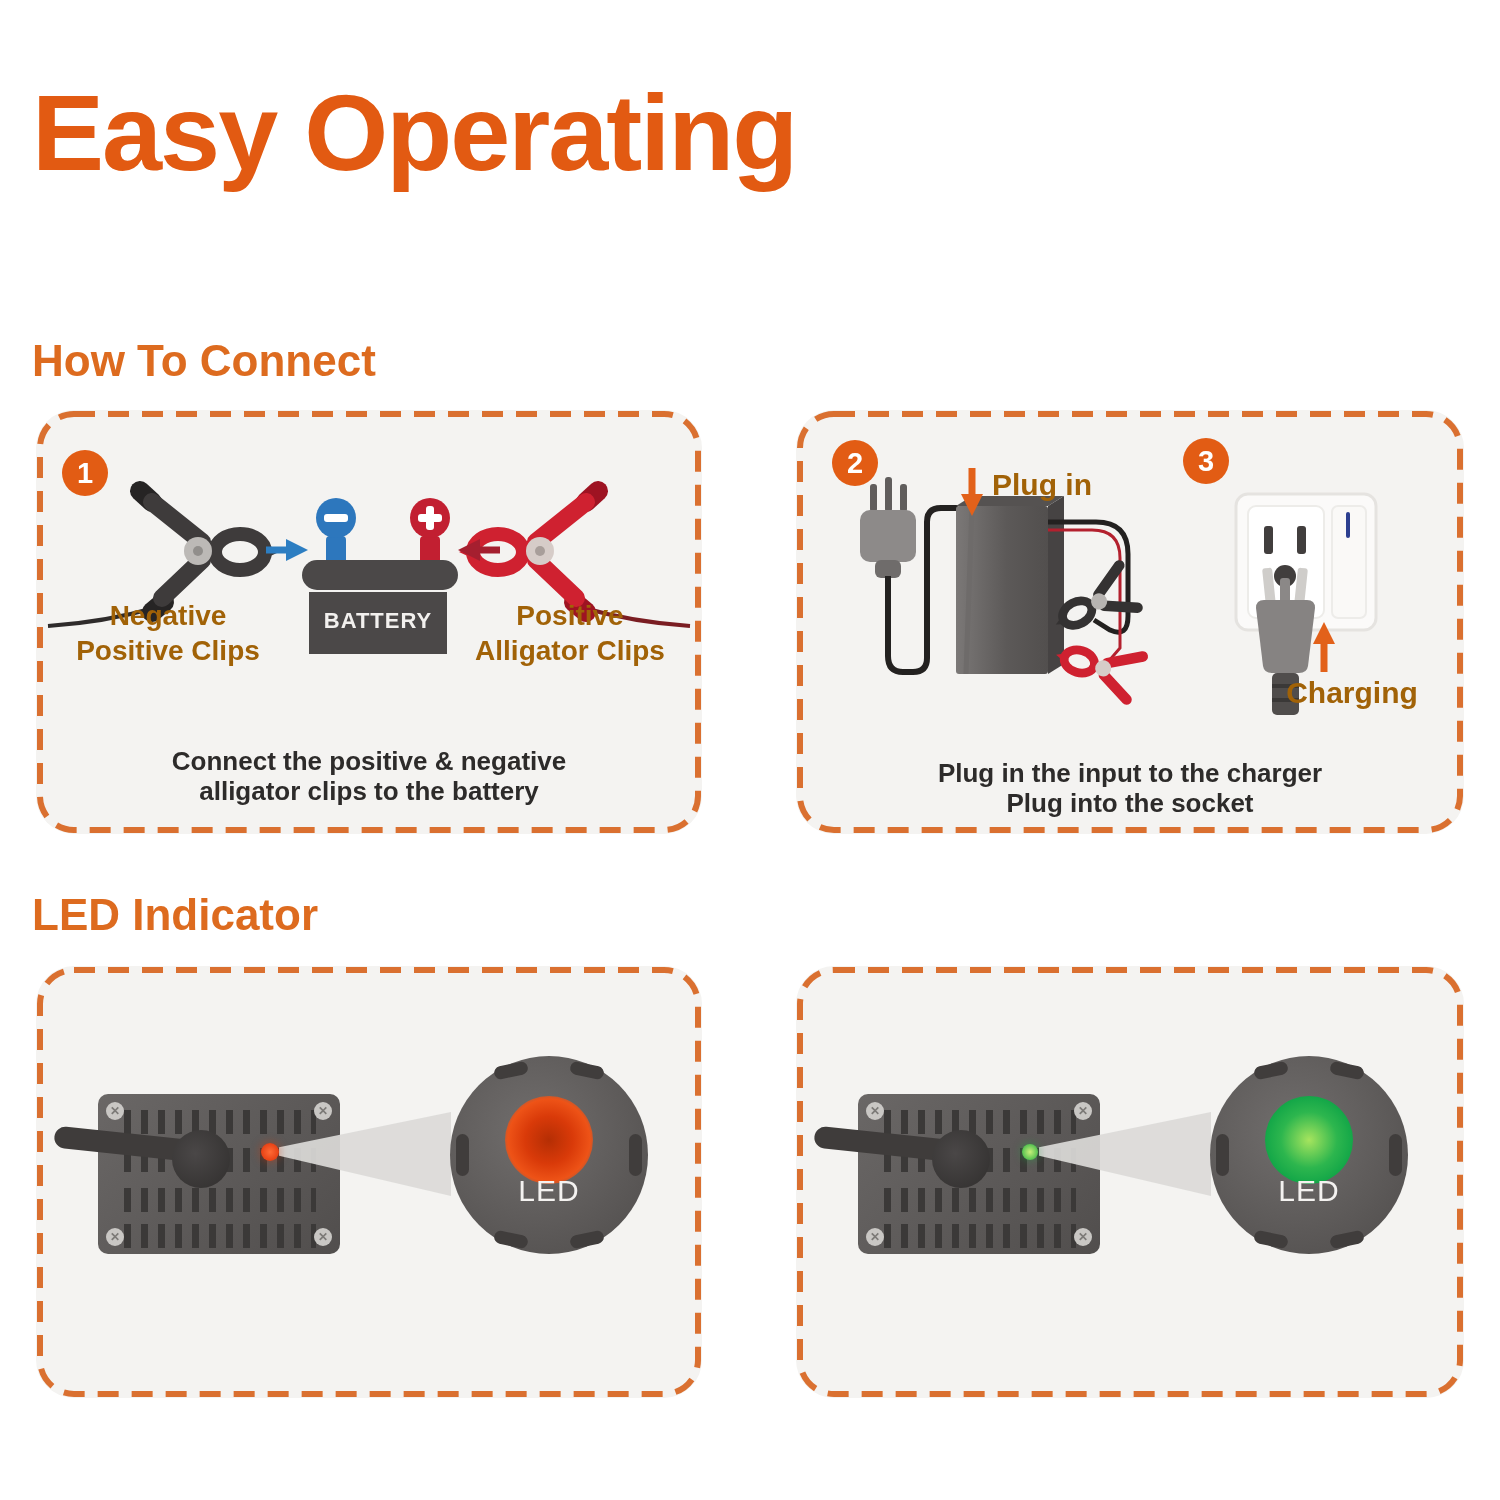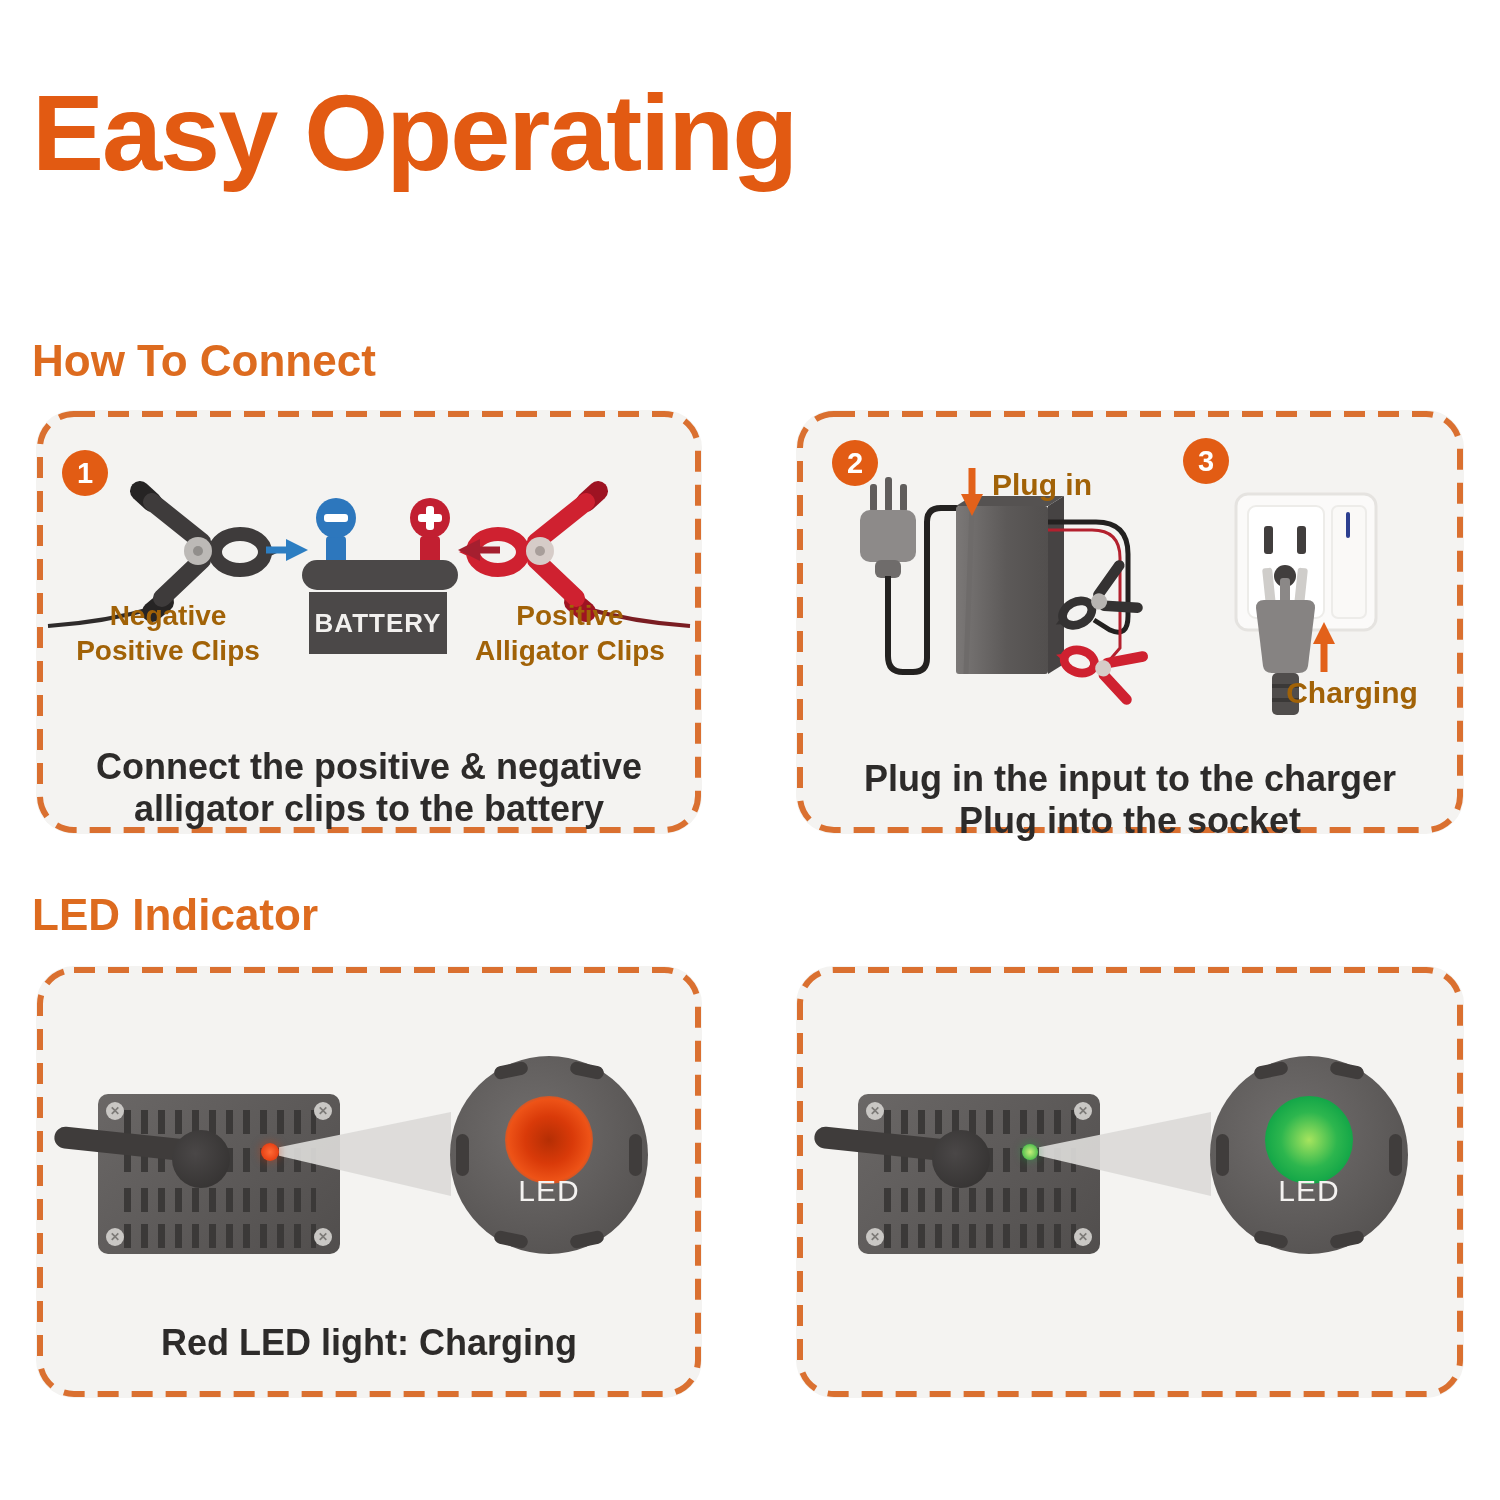--- a/index.html
+++ b/index.html
@@ -9,24 +9,24 @@
          color:#e25a12;letter-spacing:-2px;line-height:1.1;}
   .section-heading{position:absolute;left:32px;font-size:44px;font-weight:bold;
          color:#dd6b1f;letter-spacing:0;}
   .panel{position:absolute;background:#f4f3f1;border-radius:38px;}
   .pborder{position:absolute;left:0;top:0;width:100%;height:100%;overflow:visible;}
   .pborder rect{fill:none;stroke:#da7030;stroke-width:6;stroke-dasharray:21 13;}
   .badge{position:absolute;width:46px;height:46px;border-radius:50%;background:#e25c14;
          color:#ffffff;font-size:29px;font-weight:bold;display:flex;align-items:center;
          justify-content:center;}
   .caption{position:absolute;left:0;width:100%;text-align:center;color:#2d2b2a;
-           font-size:36px;font-weight:600;line-height:1.16;white-space:pre-line;}
+           font-size:26px;font-weight:600;line-height:1.16;white-space:pre-line;}
   .olabel{position:absolute;text-align:center;color:#a16207;font-size:28px;font-weight:bold;
           line-height:1.25;white-space:pre-line;}
-  .battery-label{position:absolute;text-align:center;color:#f2f0ee;font-size:26px;
+  .battery-label{position:absolute;text-align:center;color:#f2f0ee;font-size:22px;
           font-weight:bold;letter-spacing:1px;}
   .art{position:absolute;left:0;top:0;}
   
   .tcharger{position:absolute;left:62px;top:128px;width:242px;height:160px;border-radius:10px;
             background:linear-gradient(135deg,#6a6766,#514e4d);}
   .screw{position:absolute;width:18px;height:18px;border-radius:50%;background:#c9c7c4;
          color:#7c7a77;font-size:12px;line-height:18px;text-align:center;font-weight:bold;}
   .vent-row{position:absolute;left:88px;width:192px;height:24px;
             background:repeating-linear-gradient(90deg,#3b3938 0 7px,rgba(0,0,0,0) 7px 17px);}
   .cable{position:absolute;left:18px;top:168px;width:162px;height:22px;border-radius:11px;
@@ -240,21 +240,20 @@
     <div class="lens">
       <div class="lens-slot" style="left:44px;top:8px;width:34px;height:13px;transform:rotate(-12deg);"></div>
       <div class="lens-slot" style="left:120px;top:8px;width:34px;height:13px;transform:rotate(12deg);"></div>
       <div class="lens-slot" style="left:6px;top:78px;width:13px;height:42px;"></div>
       <div class="lens-slot" style="left:179px;top:78px;width:13px;height:42px;"></div>
       <div class="lens-slot" style="left:44px;top:177px;width:34px;height:13px;transform:rotate(12deg);"></div>
       <div class="lens-slot" style="left:120px;top:177px;width:34px;height:13px;transform:rotate(-12deg);"></div>
       <div class="glow glow-red"></div>
       <div class="led-text">LED</div>
     </div>
-    <div class="caption" style="top:356px;">Red LED light: Charging</div>
   </section>
 
   <section class="panel" style="left:796px;top:966px;width:668px;height:432px;">
     <svg class="pborder">
       <rect x="4" y="4" rx="34" style="width:calc(100% - 8px);height:calc(100% - 8px);"></rect>
     </svg>
 
     <div class="tcharger"></div>
     <div class="vent-row" style="top:144px;"></div>
     <div class="vent-row" style="top:182px;"></div>

